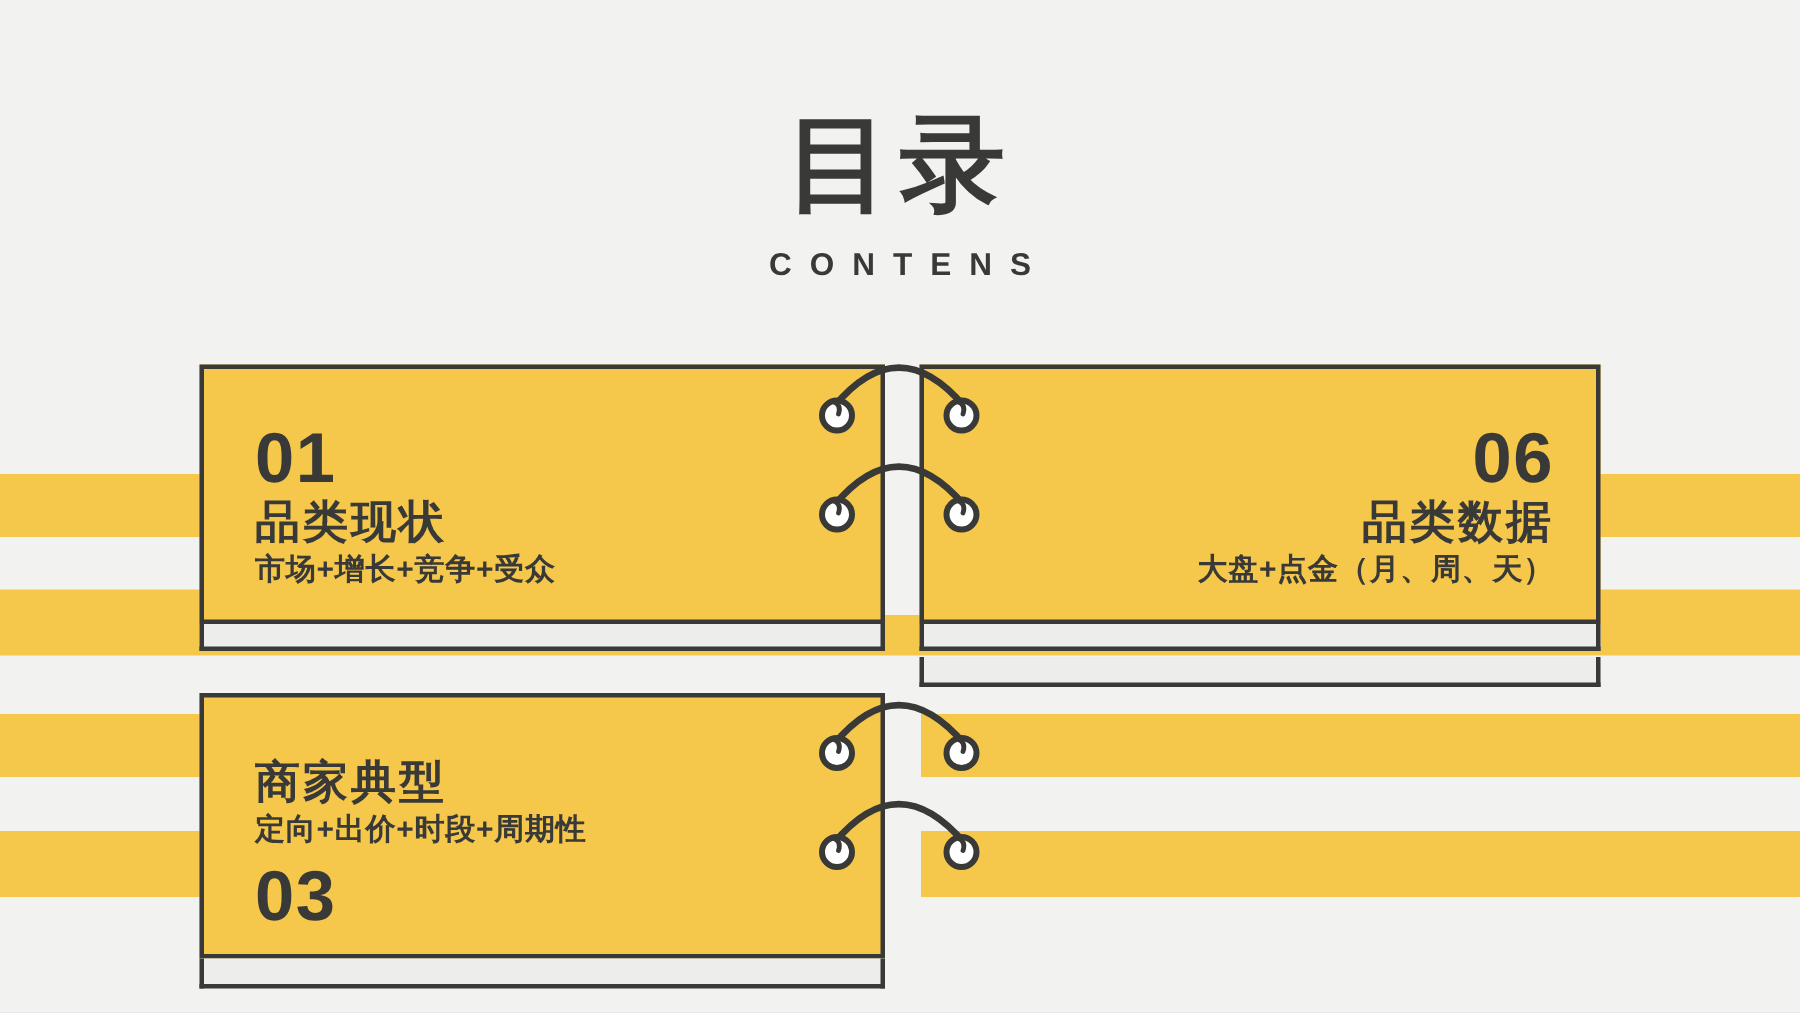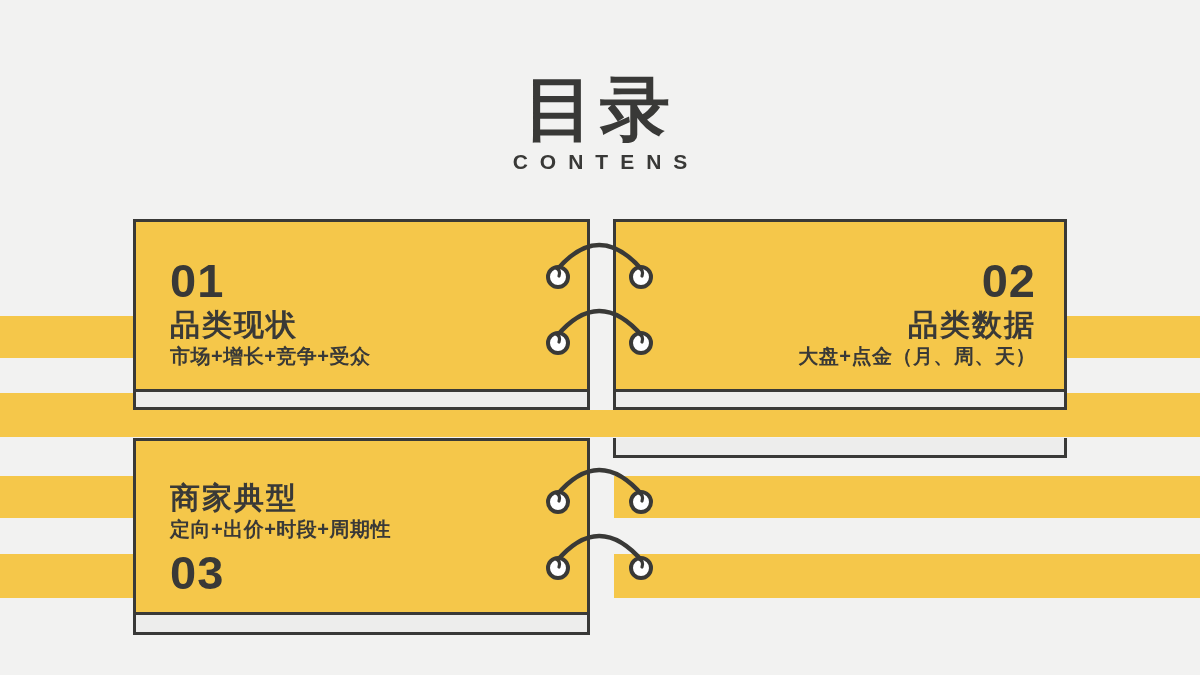--- a/index.html
+++ b/index.html
@@ -22,20 +22,21 @@
   .card{position:absolute;}
   #card1,#card3{left:133px;width:457px;}
   #card2,#card4{left:613px;width:454px;}
   #card1,#card2{top:219px;}
   #card3,#card4{top:438px;}
   .card .body{
     box-sizing:border-box;width:100%;
     background:var(--accent-yellow,#F5C74A);
     border:3px solid var(--ink,#393937);
     padding:41px 30px 0 34px;
+    margin-top:24px;
   }
   .card .edge{
     box-sizing:border-box;width:100%;
     background:var(--page-edge,#EDEDEC);
     border:3px solid var(--ink,#393937);border-top:none;
   }
   .row1 .body{height:173px}
   .row1 .edge{height:18px}
   .row2 .body{height:177px}
   .row2 .edge{height:20px}
@@ -43,21 +44,21 @@
   .num{font-size:47px;line-height:.78;font-weight:bold;color:var(--ink,#393937);letter-spacing:1px;}
   .ttl{font-size:30px;line-height:1.05;font-weight:bold;color:var(--ink,#393937);letter-spacing:2px;}
   .sub{font-size:20px;line-height:1.05;font-weight:bold;color:var(--ink,#393937);letter-spacing:.5px;}
   .n-top .ttl{margin-top:9px}
   .n-top .sub{margin-top:6px}
   .n-bot .sub{margin-top:5px}
   .n-bot .num{margin-top:15px}
   
   .header{position:absolute;top:74px;left:0;width:1200px;text-align:center;color:var(--ink,#393937);}
   .h-cn{font-size:70px;font-weight:bold;letter-spacing:6px;line-height:1;}
-  .h-en{margin-top:6px;font-size:21px;font-weight:bold;letter-spacing:12px;padding-left:12px;}
+  .h-en{margin-top:21px;font-size:21px;font-weight:bold;letter-spacing:12px;padding-left:12px;}
   
   .rings{position:absolute;top:0;left:0;pointer-events:none;}
   .rings .arc,.rings .tick{fill:none;stroke:var(--ink,#393937);stroke-linecap:round;}
   .rings .arc{stroke-width:4.5px}
   .rings .tick{stroke-width:3.2px}
   .rings circle{fill:#ffffff;stroke:var(--ink,#393937);stroke-width:4px}
 </style>
 </head>
 <body>
 
@@ -79,21 +80,21 @@
     <div class="body">
       <div class="num">01</div>
       <div class="ttl">品类现状</div>
       <div class="sub">市场+增长+竞争+受众</div>
     </div>
     <div class="edge"></div>
   </div>
 
   <div class="card row1 n-top al-r" id="card2">
     <div class="body">
-      <div class="num">02</div>
+      <div class="num">06</div>
       <div class="ttl">品类数据</div>
       <div class="sub">大盘+点金（月、周、天）</div>
     </div>
     <div class="edge"></div>
   </div>
 
   <div class="card row2 n-bot" id="card3">
     <div class="body">
       <div class="ttl">商家典型</div>
       <div class="sub">定向+出价+时段+周期性</div>

